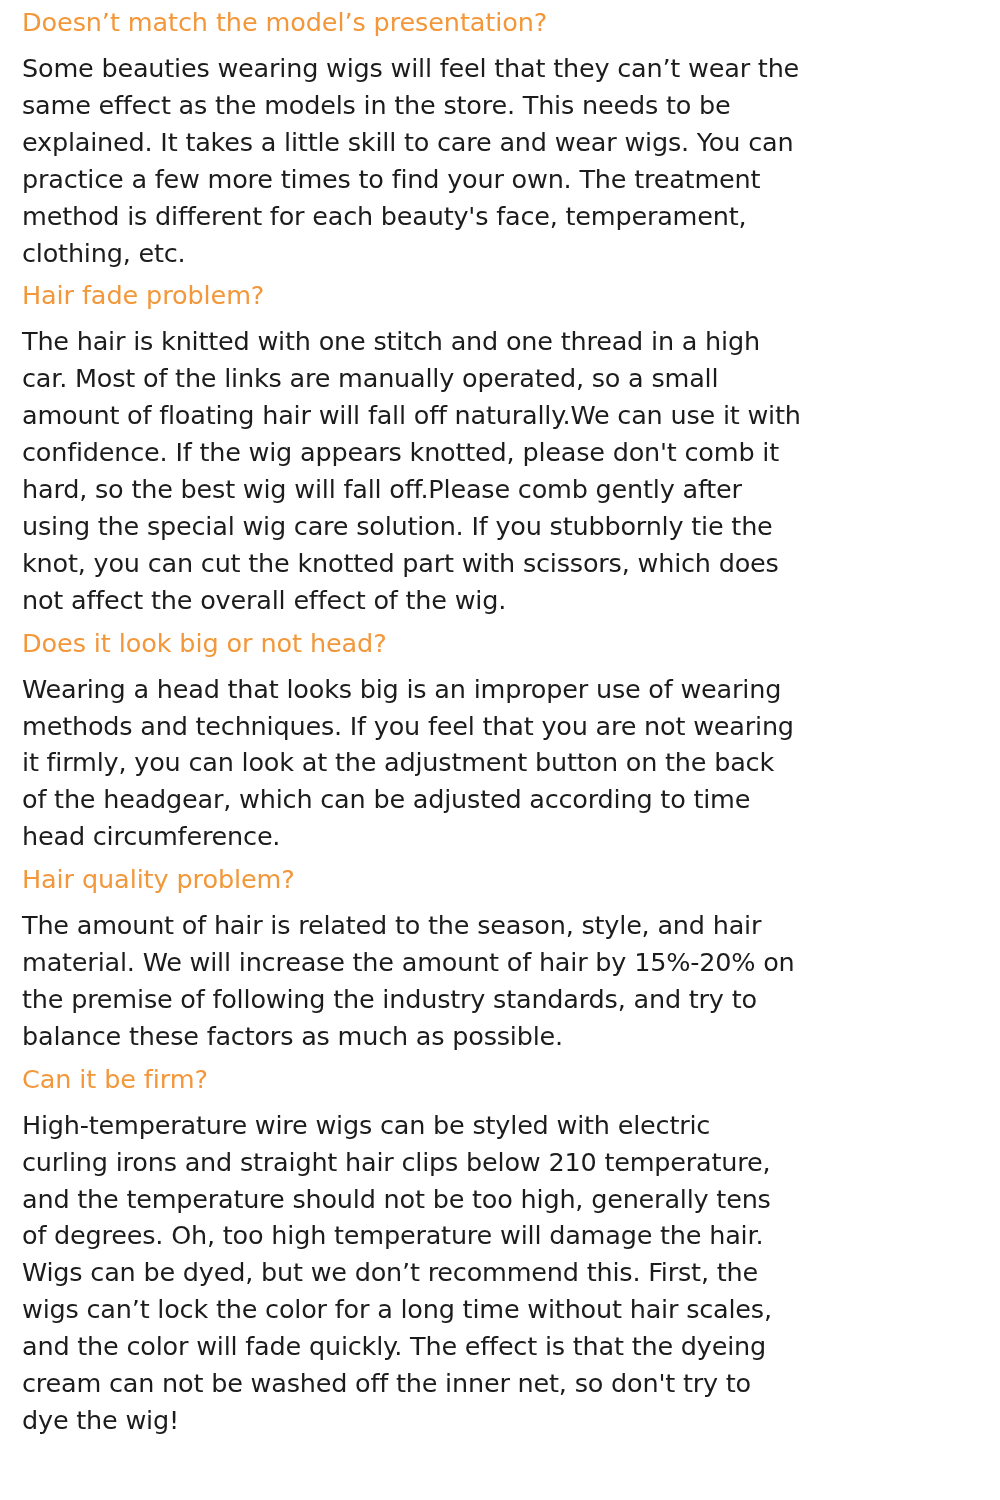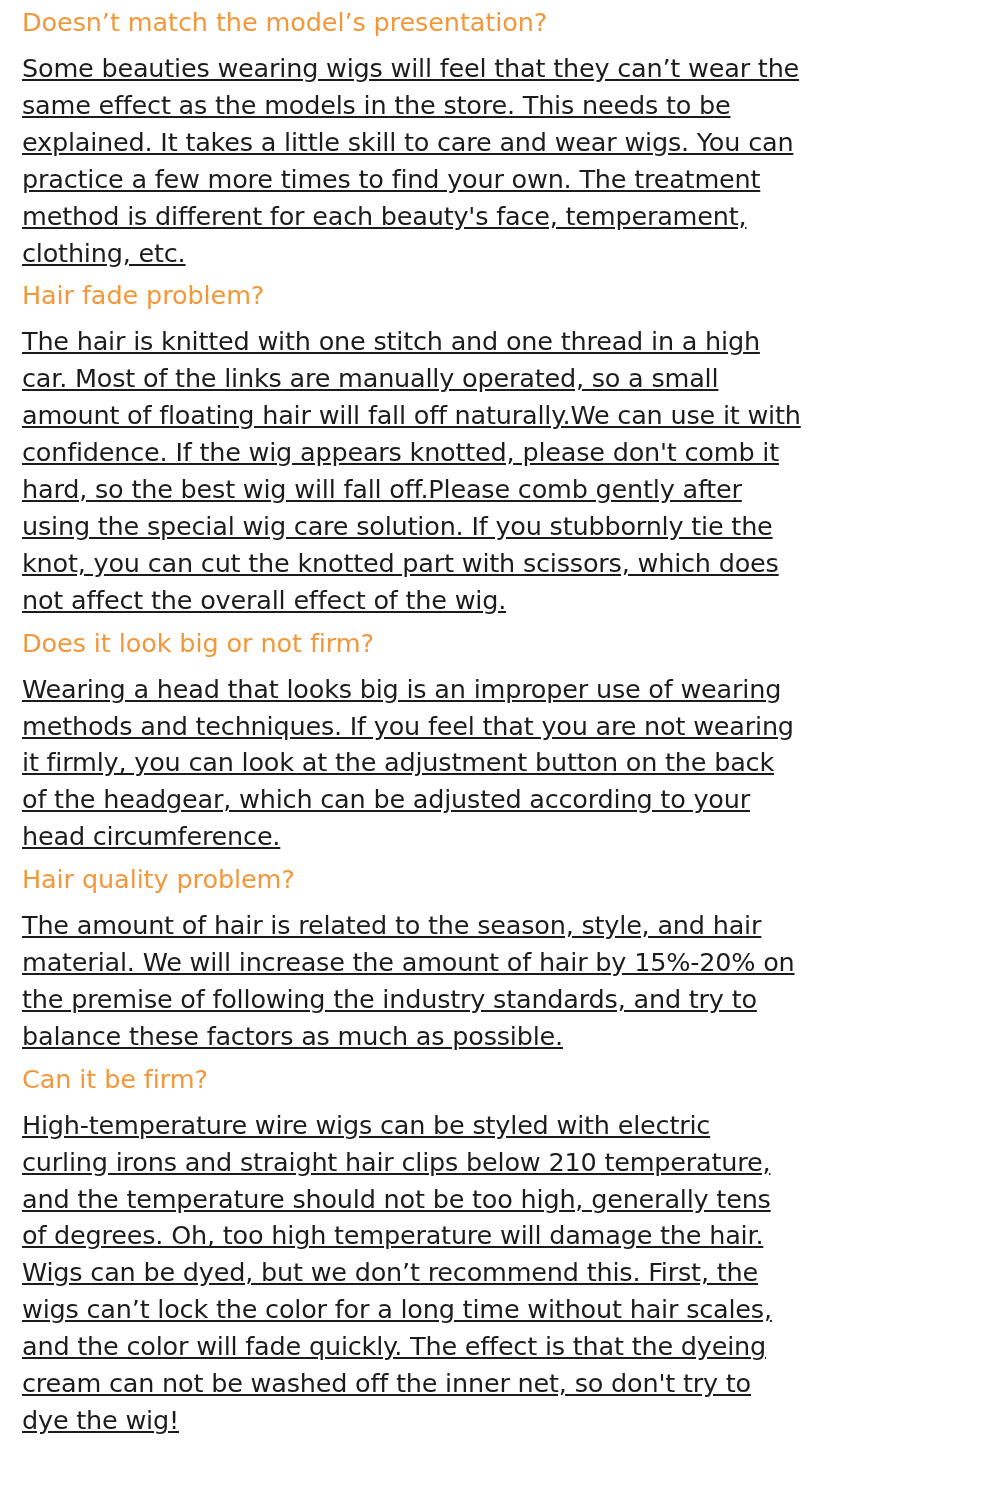--- a/index.html
+++ b/index.html
@@ -30,21 +30,20 @@
   }
   .faq-body {
     color: #1c1c1c;
     font-size: 25.5px;
     line-height: 1.45;
     margin: 0 0 20px 0;
     letter-spacing: -0.2px;
   }
   .faq-body:last-child {
     margin-bottom: 0;
-    text-decoration: underline;
   }
   .faq-block {
     margin: 0;
   }
   .faq-block + .faq-block {
     margin-top: 8px;
   }
   .faq-body .line {
     display: block;
   }
@@ -58,22 +57,22 @@
     <h2 class="faq-heading">Doesn’t match the model’s presentation?</h2>
     <p class="faq-body">Some beauties wearing wigs will feel that they can’t wear the same effect as the models in the store. This needs to be explained. It takes a little skill to care and wear wigs. You can practice a few more times to find your own. The treatment method is different for each beauty's face, temperament, clothing, etc.</p>
   </section>
 
   <section class="faq-block">
     <h2 class="faq-heading">Hair fade problem?</h2>
     <p class="faq-body">The hair is knitted with one stitch and one thread in a high car. Most of the links are manually operated, so a small amount of floating hair will fall off naturally.We can use it with confidence. If the wig appears knotted, please don't comb it hard, so the best wig will fall off.Please comb gently after using the special wig care solution. If you stubbornly tie the knot, you can cut the knotted part with scissors, which does not affect the overall effect of the wig.</p>
   </section>
 
   <section class="faq-block">
-    <h2 class="faq-heading">Does it look big or not firm?</h2>
-    <p class="faq-body">Wearing a head that looks big is an improper use of wearing methods and techniques. If you feel that you are not wearing it firmly, you can look at the adjustment button on the back of the headgear, which can be adjusted according to your head circumference.</p>
+    <h2 class="faq-heading">Does it look big or not head?</h2>
+    <p class="faq-body">Wearing a head that looks big is an improper use of wearing methods and techniques. If you feel that you are not wearing it firmly, you can look at the adjustment button on the back of the headgear, which can be adjusted according to time head circumference.</p>
   </section>
 
   <section class="faq-block">
     <h2 class="faq-heading">Hair quality problem?</h2>
     <p class="faq-body">The amount of hair is related to the season, style, and hair material. We will increase the amount of hair by 15%-20% on the premise of following the industry standards, and try to balance these factors as much as possible.</p>
   </section>
 
   <section class="faq-block">
     <h2 class="faq-heading">Can it be firm?</h2>
     <p class="faq-body">

